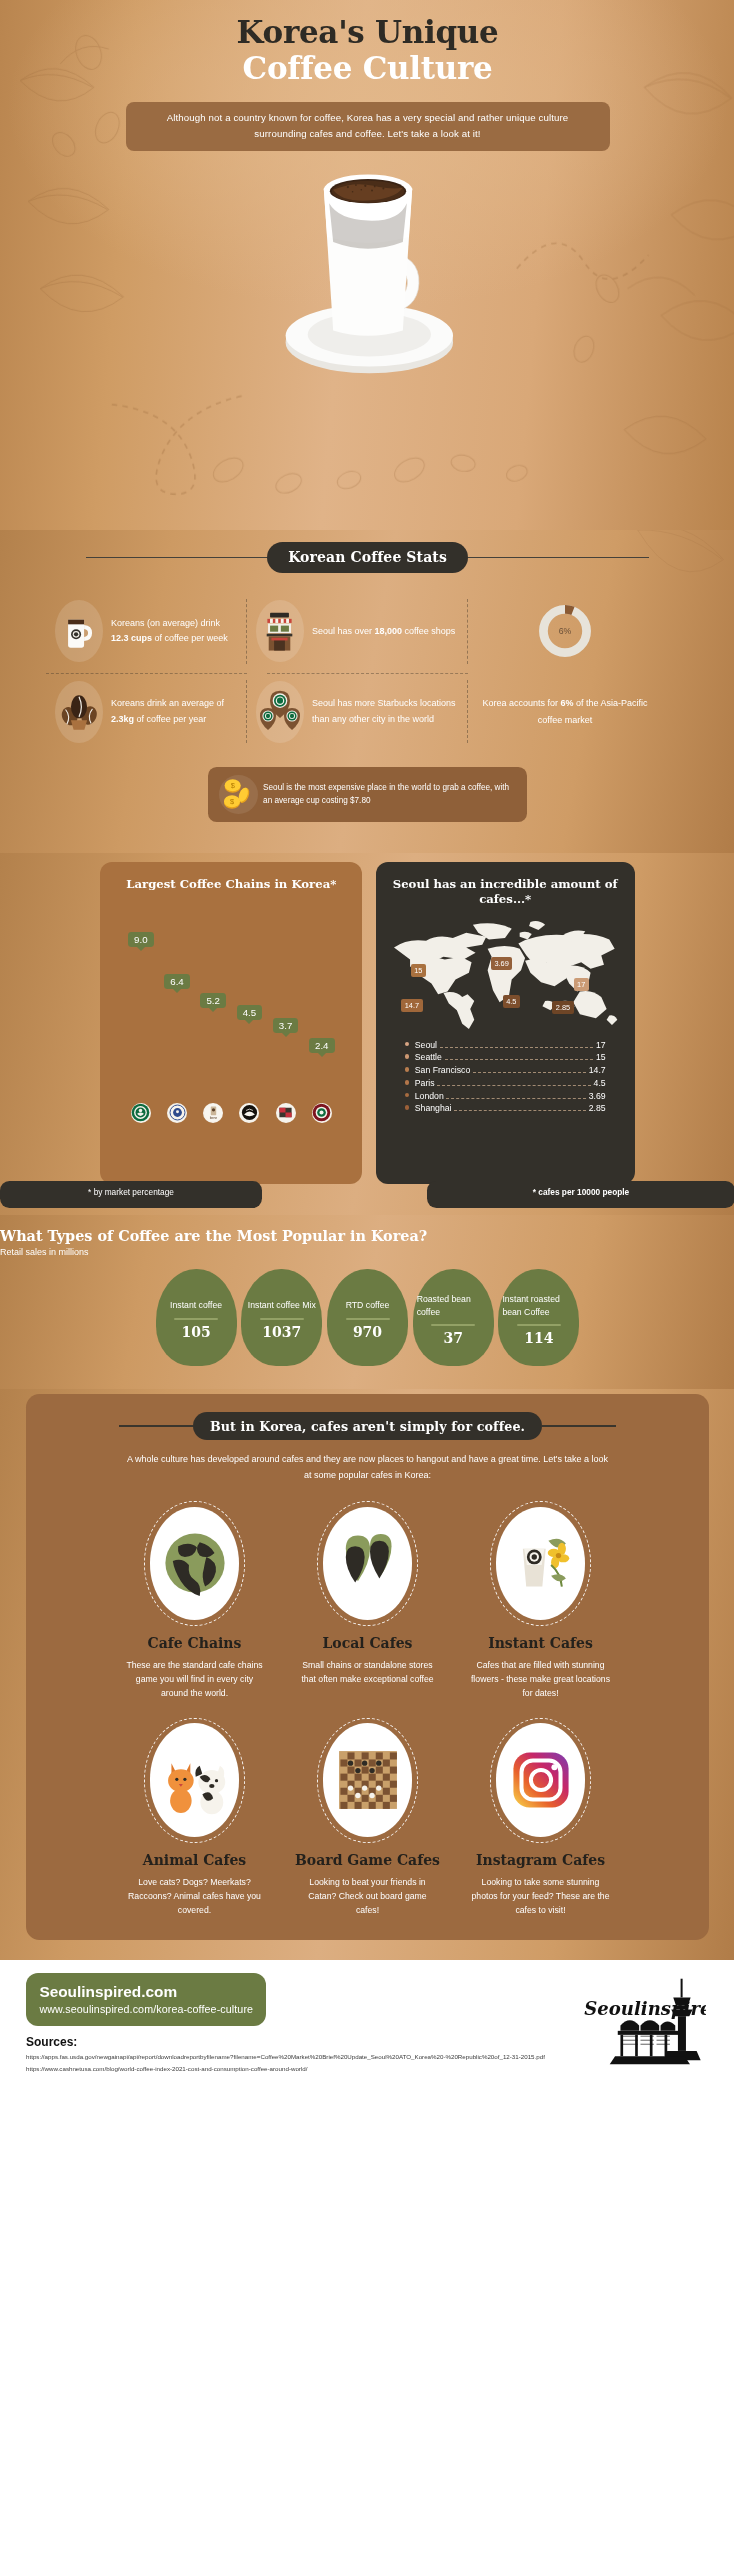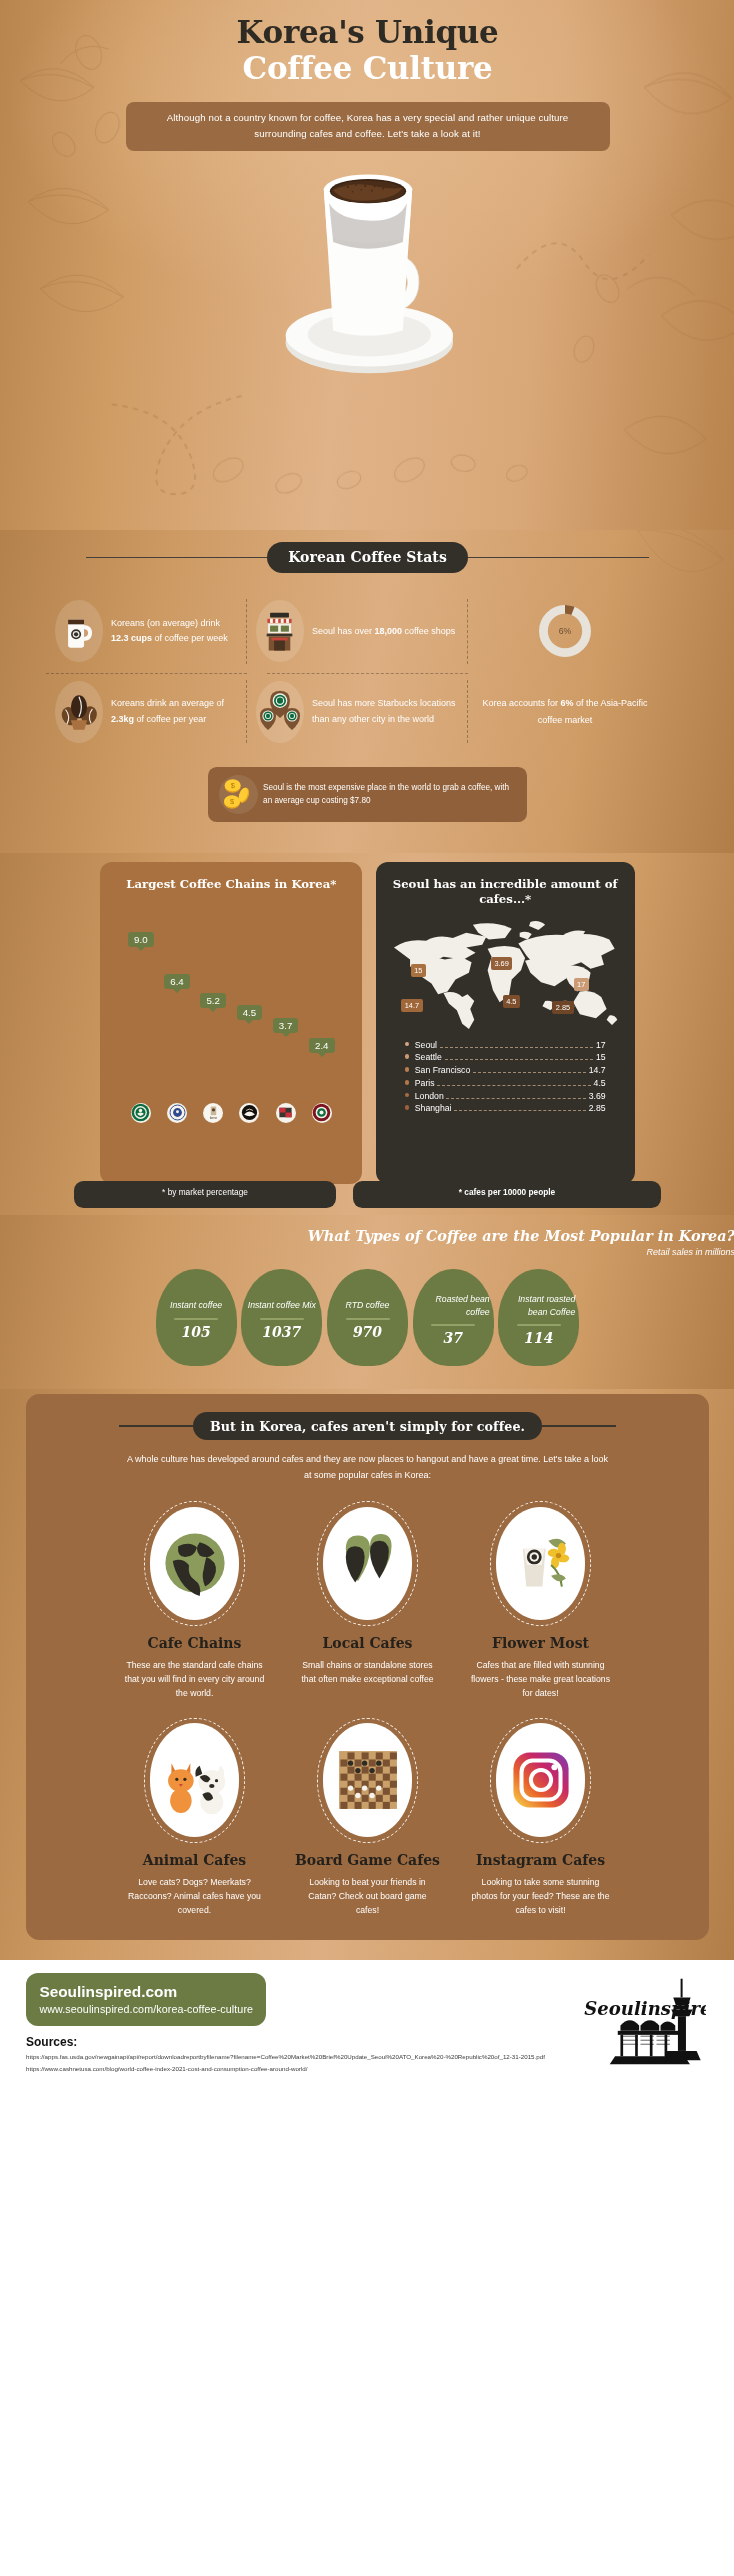--- a/index.html
+++ b/index.html
@@ -133,37 +133,37 @@
     bottom:-4px; border-left:4px solid transparent; border-right:4px solid transparent;
     border-top:4px solid #6b7b43;
   }
   .bar { width:28px; background:#a9713f; }
   .logo { width:20px; height:20px; border-radius:50%; background:#f6f3ec; margin-top:6px;
           display:flex; align-items:center; justify-content:center; overflow:hidden; }
   .footnote-card {
     background:#33302a; border-radius:9.4px; color:#fff; font-size:8.3px;
     text-align:center; padding:6px 0 10.7px;
   }
-  .noterow { display:flex; gap:17px; justify-content:center; margin-top:-2.7px; }
+  .noterow { display:flex; gap:17px; justify-content:space-between; margin-top:-2.7px; }
   .noterow > div:first-child { width:262px; }
   .noterow > div:last-child { width:308px;font-weight:bold; }
 
   .worldmap { margin:10.7px auto 0; width:236px; height:115px; position:relative; }
   .mtag { position:absolute; color:#fff; font-size:7.4px; padding:2px 3.4px; border-radius:2px; }
   .citylist { margin:5.4px auto 0; width:201px; }
   .cityrow { display:flex; align-items:baseline; color:#fff; font-size:8.7px; padding:1px 0; }
   .dot { width:4.7px; height:4.7px; border-radius:50%; flex:0 0 auto; margin-right:5.4px; position:relative; top:-1.3px; }
   .cname { flex:0 0 auto; }
   .leader { flex:1 1 auto; border-bottom:0.7px dashed rgba(200,170,140,.75); margin:0 2.7px 2.7px; }
   .cval { flex:0 0 auto; }
 
   
   .types {
     background:linear-gradient(100deg,#b3814c 0%,#cd9a63 20%,#dcae81 50%,#cf9c66 78%,#b07c48 100%);
-    padding:12px 0 23px; text-align:right;font-style:italic;
+    padding:12px 0 23px; text-align:left;
   }
   .types h2 {
     font-family:"DejaVu Serif", serif; font-weight:bold; color:#fff; font-size:14.4px;
   }
   .types .subtitle { color:#fff; font-size:9px; margin-top:3.4px; }
   .eggrow { display:flex; justify-content:center; gap:4.7px; margin-top:12px; }
   .egg {
     width:81px; height:97px; background:#6b7b43;
     border-radius:40px 40px 35px 35px / 52px 52px 40px 40px;
     display:flex; flex-direction:column; align-items:center; justify-content:center;
@@ -636,21 +636,21 @@
           <div class="cafecell">
             <div class="oval">
               <div class="oval-in">
                 <svg width="74" height="74" viewBox="0 0 110 110">
                   <circle cx="55" cy="55" r="44" fill="#8a9b5c"></circle>
                   <path d="M30 30 q18 -8 28 2 q-4 14 -18 14 q-12 0 -10 -16 Z M62 24 q16 4 22 16 q-10 10 -22 4 q-8 -10 0 -20 Z M22 52 q14 -6 24 6 q-2 16 8 22 q12 8 8 24 q-18 -6 -28 -22 q-10 -16 -12 -30 Z M72 46 q16 6 14 22 q-4 16 -16 22 q-6 -14 -2 -26 q2 -12 4 -18 Z" fill="#2e2b25"></path>
                 </svg>
               </div>
             </div>
             <h3>Cafe Chains</h3>
-            <p>These are the standard cafe chains that you will find in every city around the world.</p>
+            <p>These are the standard cafe chains game you will find in every city around the world.</p>
           </div>
           <div class="cafecell">
             <div class="oval">
               <div class="oval-in">
                 <svg width="74" height="74" viewBox="0 0 110 110">
                   <path d="M40 14 q18 0 18 20 q0 22 -18 48 q-18 -26 -18 -48 q0 -20 18 -20 Z" fill="#8a9b5c"></path>
                   <path d="M36 30 q14 0 14 16 q0 18 -14 38 q-14 -20 -14 -38 q0 -16 14 -16 Z" fill="#2e2b25"></path>
                   <path d="M74 12 q16 0 16 18 q0 20 -16 44 q-16 -24 -16 -44 q0 -18 16 -18 Z" fill="#8a9b5c"></path>
                   <path d="M72 22 q14 0 14 16 q0 18 -14 40 q-14 -22 -14 -40 q0 -16 14 -16 Z" fill="#2e2b25"></path>
                 </svg>
@@ -674,21 +674,21 @@
                     <ellipse cx="86" cy="34" rx="6" ry="9"></ellipse>
                     <ellipse cx="88" cy="48" rx="9" ry="6"></ellipse>
                     <ellipse cx="76" cy="54" rx="6" ry="9"></ellipse>
                   </g>
                   <circle cx="81" cy="44" r="4" fill="#c98b14"></circle>
                   <path d="M70 58 q14 12 16 32" stroke="#6f8a3f" stroke-width="3" fill="none"></path>
                   <path d="M70 74 q14 -6 22 4 q-12 10 -22 -4 Z" fill="#8a9b5c"></path>
                 </svg>
               </div>
             </div>
-            <h3>Flower Most</h3>
+            <h3>Instant Cafes</h3>
             <p>Cafes that are filled with stunning flowers - these make great locations for dates!</p>
           </div>
         </div>
       <div class="cafegrid" id="cafegrid2">
           <div class="cafecell">
             <div class="oval">
               <div class="oval-in">
                 <svg width="74" height="74" viewBox="0 0 110 110">
                   <path d="M20 30 l8 16 l-8 0 Z" fill="#e07a2c"></path>
                   <path d="M48 30 l-8 16 l8 0 Z" fill="#e07a2c"></path>

